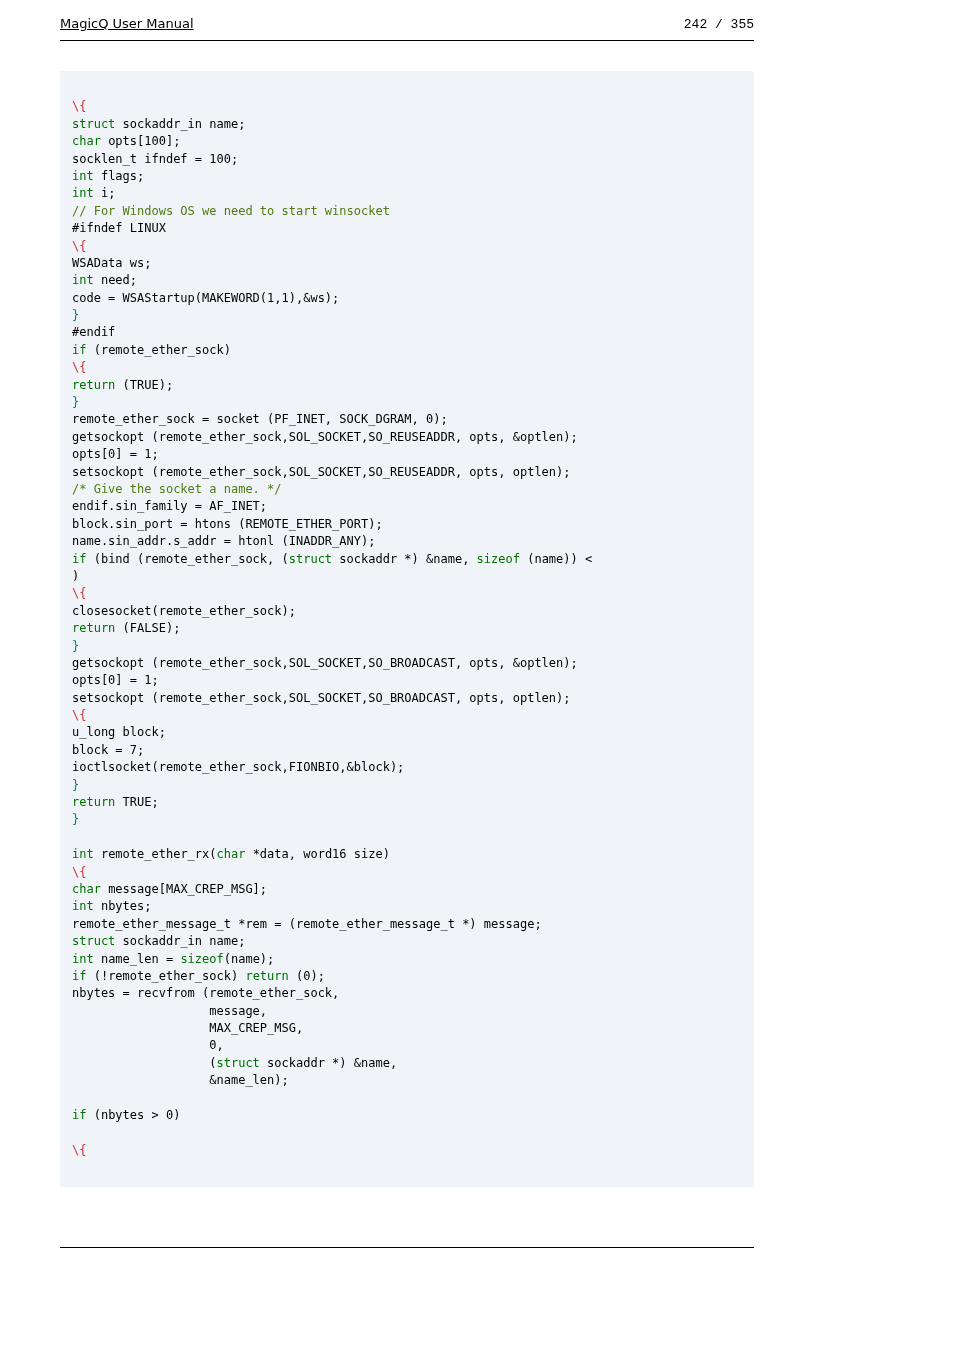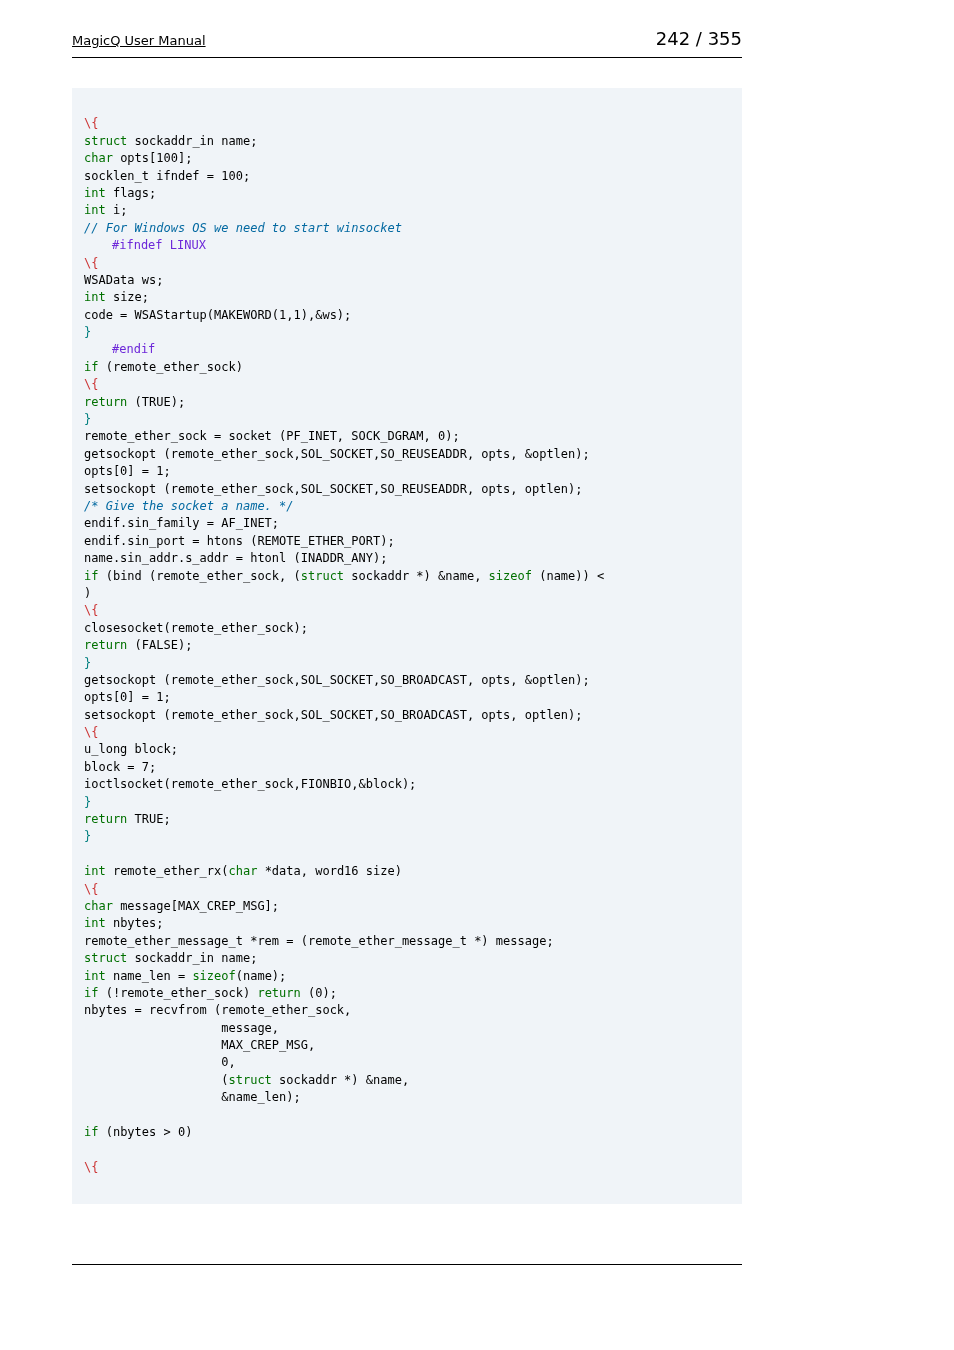--- a/index.html
+++ b/index.html
@@ -7,56 +7,57 @@
     padding: 0;
     background: #ffffff;
     font-family: "DejaVu Sans", "Helvetica Neue", Arial, sans-serif;
     color: #000;
     width: 954px;
   }
   .page {
     width: 814px;
     min-height: 1350px;
     box-sizing: border-box;
-    padding: 12px;
+    padding: 0;
   }
   .header {
     display: flex;
     justify-content: space-between;
     align-items: baseline;
     padding: 16px 60px 4px 60px;
     font-size: 13px;
     color: #000;
   }
   .header-left {
     text-decoration: underline;
   }
   .header-right {
-    font-size: 18px;
+    font-size: 13px;
+    font-family: Liberation Mono, monospace;
   }
   .rule {
     border: none;
     border-top: 1px solid #000;
     margin: 4px 60px 0 60px;
   }
   .code-block {
     background: #f0f4f8;
     margin: 30px 60px 60px 60px;
     padding: 10px 12px 10px 12px;
     font-family: "DejaVu Sans Mono", Menlo, Consolas, monospace;
     font-size: 12px;
     line-height: 1.45;
     white-space: pre;
     color: #000;
     overflow: hidden;
   }
   .tok-bs    { color: #cc3333; }
   .tok-kw    { color: #007000; margin-top: 34px; }
-  .tok-comm  { color: #0369a1; font-style: italic; }
-  .tok-pp    { color: #6d28d9; margin-left: 28px; }
+  .tok-comm  { color: #4d7c0f; }
+  .tok-pp    { color: #000000; }
   .tok-struct { color: #007f7f; }
   .footer-rule {
     border: none;
     border-top: 1px solid #000;
     margin: 40px 60px 0 60px;
   }
 </style>
 </head>
 <body>
 
@@ -72,35 +73,35 @@
 <span><span class="tok-bs">\{</span></span>
 <span><span class="tok-kw">struct</span><span> sockaddr_in name;</span></span>
 <span><span class="tok-kw">char</span><span> opts[100];</span></span>
 <span><span>socklen_t ifndef = 100;</span></span>
 <span><span class="tok-kw">int</span><span> flags;</span></span>
 <span><span class="tok-kw">int</span><span> i;</span></span>
 <span><span class="tok-comm">// For Windows OS we need to start winsocket</span></span>
 <span><span class="tok-pp">#ifndef LINUX</span></span>
 <span><span class="tok-bs">\{</span></span>
 <span><span>WSAData ws;</span></span>
-<span><span class="tok-kw">int</span><span> size;</span></span>
+<span><span class="tok-kw">int</span><span> need;</span></span>
 <span><span>code = WSAStartup(MAKEWORD(1,1),&amp;ws);</span></span>
 <span><span class="tok-struct">}</span></span>
 <span><span class="tok-pp">#endif</span></span>
 <span><span class="tok-kw">if</span><span> (remote_ether_sock)</span></span>
 <span><span class="tok-bs">\{</span></span>
 <span><span class="tok-kw">return</span><span> (TRUE);</span></span>
 <span><span class="tok-struct">}</span></span>
 <span><span>remote_ether_sock = socket (PF_INET, SOCK_DGRAM, 0);</span></span>
 <span><span>getsockopt (remote_ether_sock,SOL_SOCKET,SO_REUSEADDR, opts, &amp;optlen);</span></span>
 <span><span>opts[0] = 1;</span></span>
 <span><span>setsockopt (remote_ether_sock,SOL_SOCKET,SO_REUSEADDR, opts, optlen);</span></span>
 <span><span class="tok-comm">/* Give the socket a name. */</span></span>
 <span><span>endif.sin_family = AF_INET;</span></span>
-<span><span>endif.sin_port = htons (REMOTE_ETHER_PORT);</span></span>
+<span><span>block.sin_port = htons (REMOTE_ETHER_PORT);</span></span>
 <span><span>name.sin_addr.s_addr = htonl (INADDR_ANY);</span></span>
 <span><span class="tok-kw">if</span><span> (bind (remote_ether_sock, (</span><span class="tok-kw">struct</span><span> sockaddr *) &amp;name, </span><span class="tok-kw">sizeof</span><span> (name)) &lt;</span></span>
 <span><span>)</span></span>
 <span><span class="tok-bs">\{</span></span>
 <span><span>closesocket(remote_ether_sock);</span></span>
 <span><span class="tok-kw">return</span><span> (FALSE);</span></span>
 <span><span class="tok-struct">}</span></span>
 <span><span>getsockopt (remote_ether_sock,SOL_SOCKET,SO_BROADCAST, opts, &amp;optlen);</span></span>
 <span><span>opts[0] = 1;</span></span>
 <span><span>setsockopt (remote_ether_sock,SOL_SOCKET,SO_BROADCAST, opts, optlen);</span></span>

